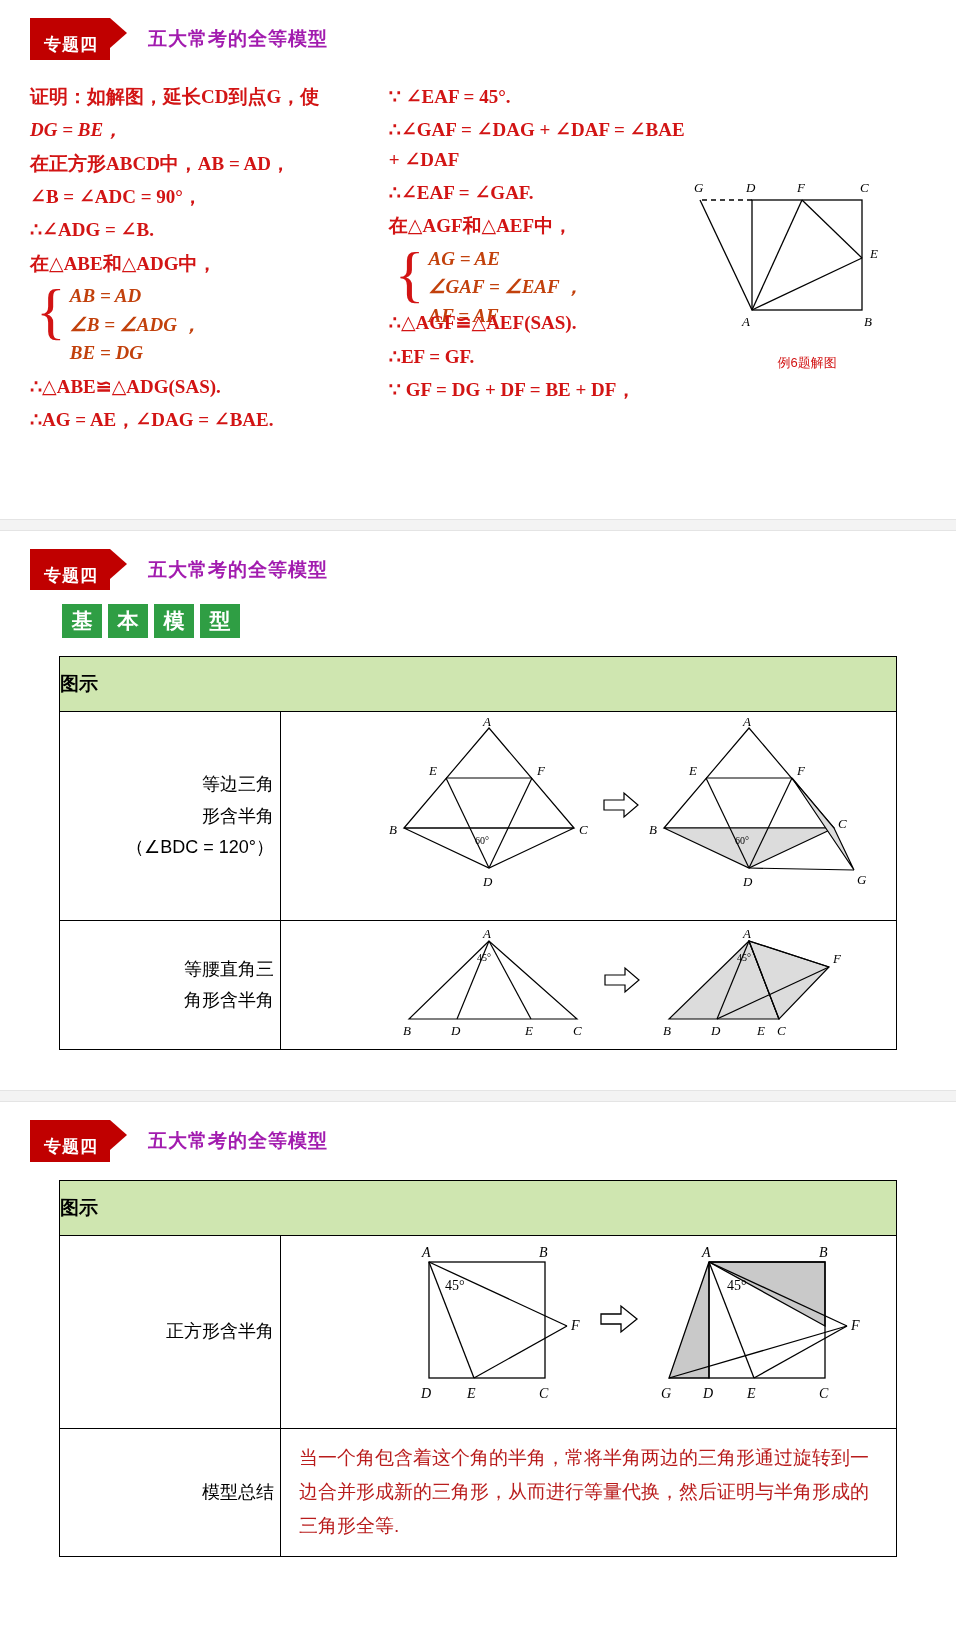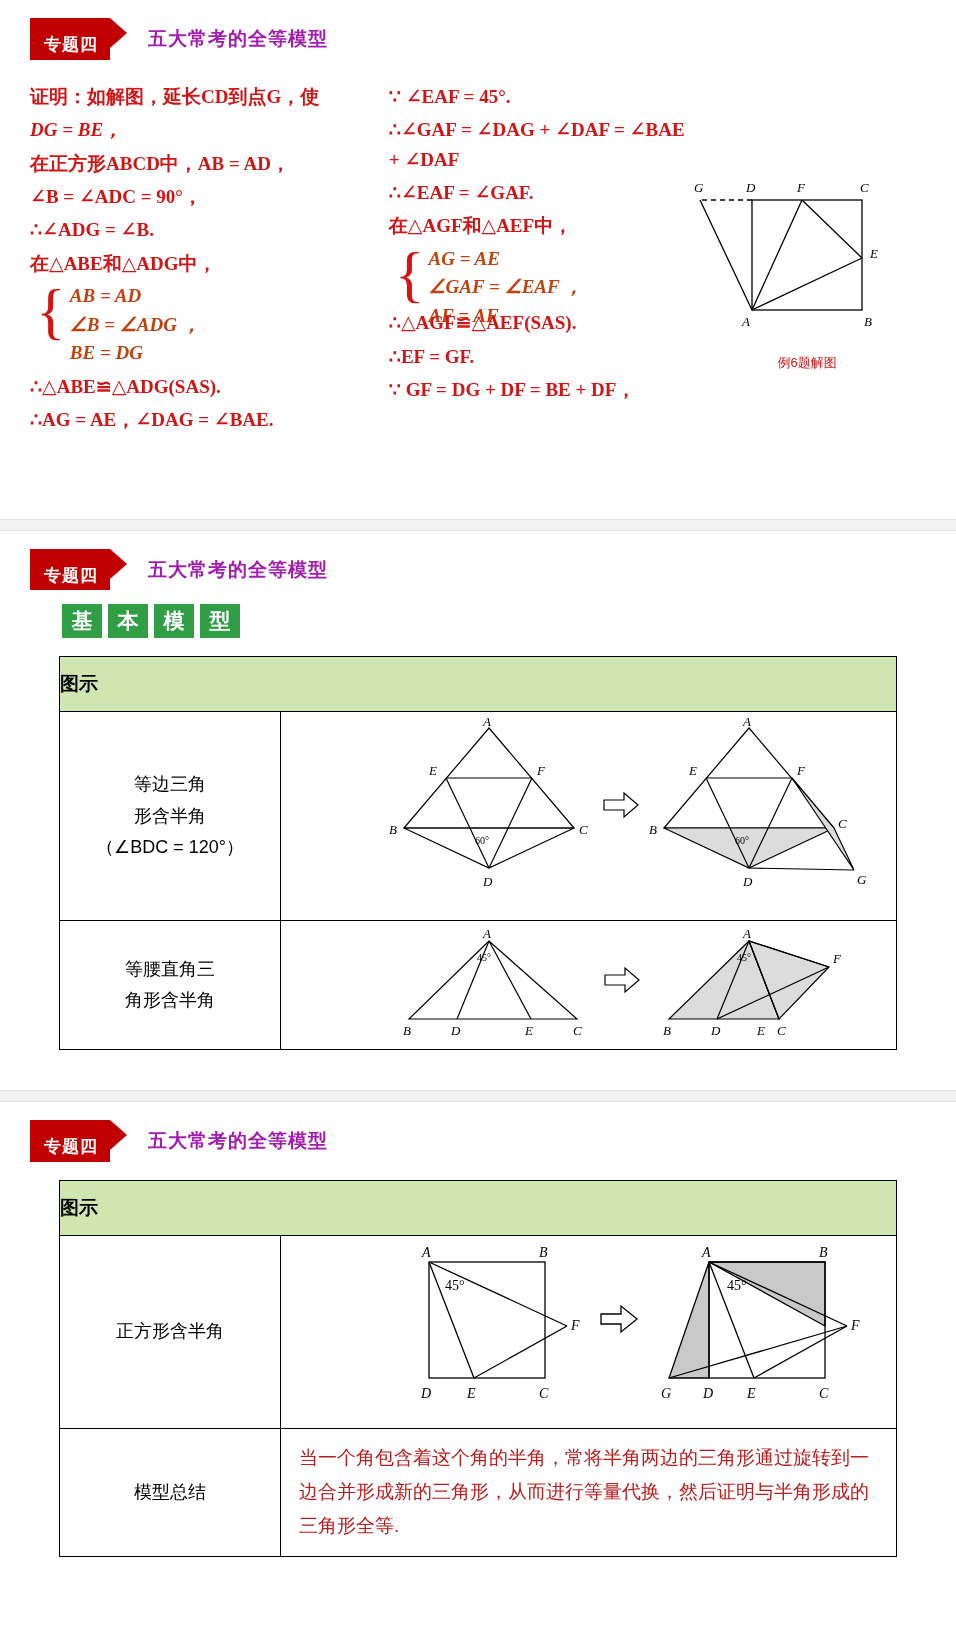--- a/index.html
+++ b/index.html
@@ -59,21 +59,21 @@
 
   
   .tbl{
     border-collapse:collapse;margin:18px auto 0 auto;width:838px;border:1.5px solid #000;
   }
   .tbl th,.tbl td{border:1.5px solid #000;}
   .tbl .hdr{
     background:#cfe6b0;font-size:19px;font-weight:bold;padding:14px 0;
   }
   .tbl .lbl{
-    width:208px;text-align:center;font-size:18px;line-height:1.75;padding:2px 6px;
+    width:208px;text-align:right;font-size:18px;line-height:1.75;padding:2px 6px;
   }
   .tbl .fig{padding:6px;text-align:center;vertical-align:middle;}
   .summary{
     font-size:19px;line-height:1.8;padding:12px 18px;color:#b91c1c;
   }
   svg{display:block;margin:0 auto;}
 </style>
 </head>
 <body>
 

